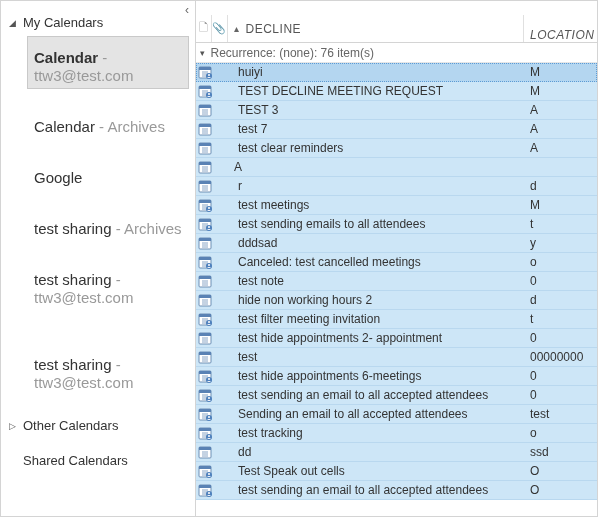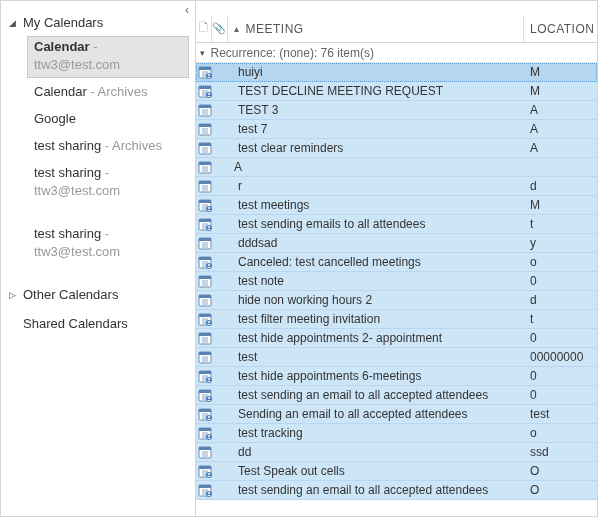--- a/index.html
+++ b/index.html
@@ -33,27 +33,27 @@
     display: flex;
     align-items: center;
     gap: 4px;
     font-size: 13px;
     color: #333;
     padding: 4px 0 6px 0;
     cursor: pointer;
   }
   .tri { font-size: 9px; color: #555; display: inline-block; width: 10px; }
   .group-header.other { margin-top: 18px; }
-  .group-header.shared { margin-top: 4px; }
+  .group-header.shared { margin-top: 10px; }
   .cal-list { padding-left: 18px; }
   .cal-item {
-    padding: 1px 4px 3px 6px;
-    margin: 0 6px 3px 0;
+    padding: 12px 4px 3px 6px;
+    margin: 0 6px 16px 0;
     cursor: pointer;
-    font-size: 13px;
+    font-size: 15px;
     line-height: 18px;
     border: 1px solid transparent;
   }
   .cal-item.selected {
     background: #e4e4e4;
     border: 1px solid #c9c9c9;
     font-weight: 600;
   }
   .cal-item .suffix { color: #999; font-weight: 400; }
   .cal-gap { height: 16px; }
@@ -67,21 +67,21 @@
     display: flex;
     align-items: center;
     border-bottom: 1px solid #d4d4d4;
     background: #fff;
     height: 28px;
     margin-top: 14px;
     font-size: 12px;
   }
   .col-header .icon-col { width: 16px; border-right: 1px solid #e0e0e0; height: 100%; display:flex; align-items:center; justify-content:center; color:#888; font-size:11px; }
   .col-header .subject-col { flex: 1; border-right: 1px solid #e0e0e0; height:100%; display:flex; align-items:center; padding-left:6px; letter-spacing:0.5px; color:#555; }
-  .col-header .loc-col { width: 73px; height:100%; display:flex; align-items:center; padding-left:6px; letter-spacing:0.5px; color:#555; }
+  .col-header .loc-col { width: 73px; height:100%; display:flex; align-items:flex-end; padding-left:6px; letter-spacing:0.5px; color:#555;font-style:italic; }
   .sort-arrow { margin-right:6px; font-size:10px; color:#666; }
   .group-row {
     display: flex;
     align-items: center;
     padding: 3px 6px 3px 4px;
     background: #fff;
     border-bottom: 1px solid #e6e6e6;
     color: #666;
     cursor: pointer;
     height: 20px;
@@ -164,21 +164,21 @@
         </div>
       </div>
   </div>
 
   <div class="content">
     <div class="col-header">
       <div class="icon-col">🗋</div>
       <div class="icon-col">📎</div>
       <div class="subject-col">
         <span class="sort-arrow">▴</span>
-        <span>MEETING</span>
+        <span>DECLINE</span>
       </div>
       <div class="loc-col">
         <span>LOCATION</span>
       </div>
     </div>
 
     <div class="group-row">
       <span class="tri2">▾</span>
       <span>Recurrence: (none): 76 item(s)</span>
     </div>

